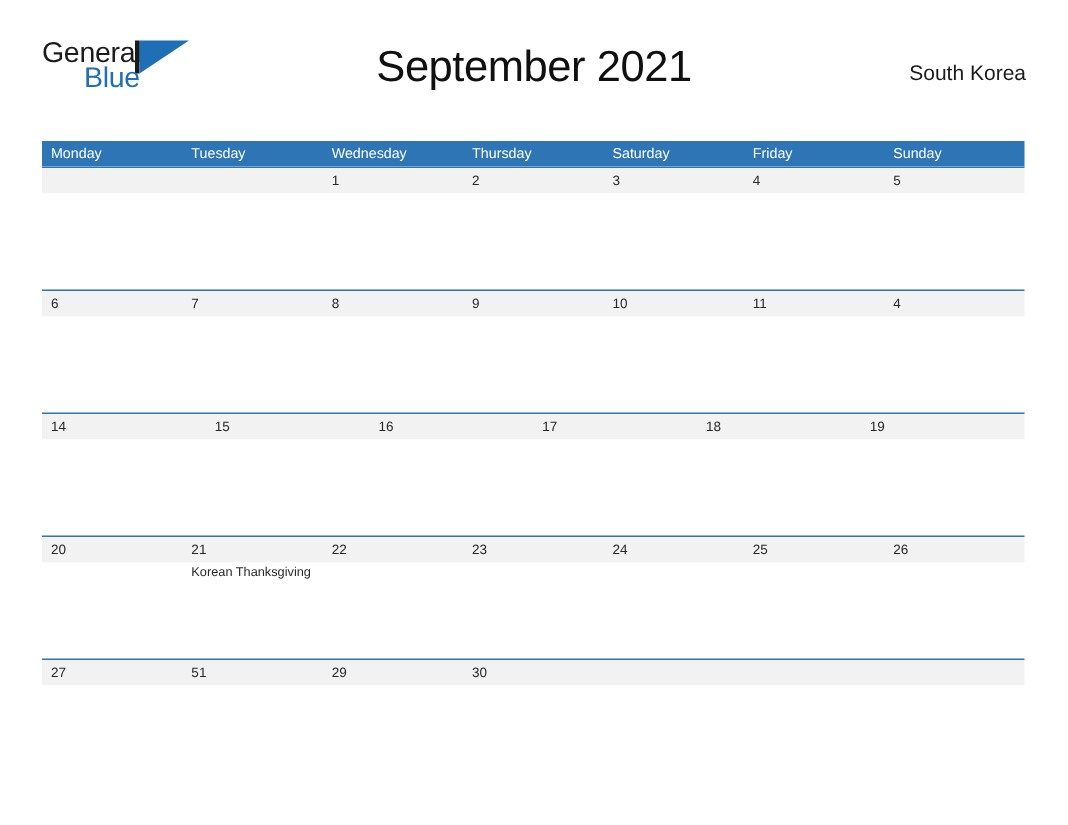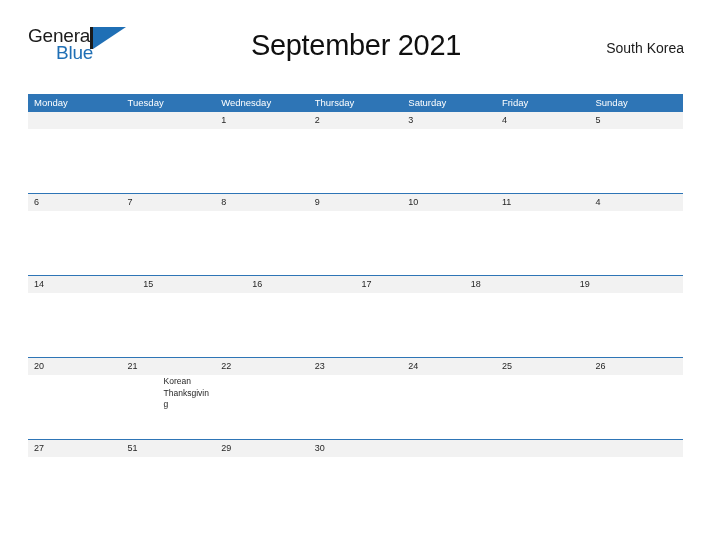--- a/index.html
+++ b/index.html
@@ -177,21 +177,20 @@
     box-sizing: border-box;
     font-size: 8.5px;
     line-height: 11.5px;
     color: #262626;
     font-family: "Liberation Sans", sans-serif;
     word-wrap: break-word;
     overflow: hidden;
   }
   .event-item {
     display: block;
-    margin-left: 36px;
   }
 </style>
 </head>
 <body>
 
 <div class="page">
 
   <div class="topbar">
 
     <div class="brand">

